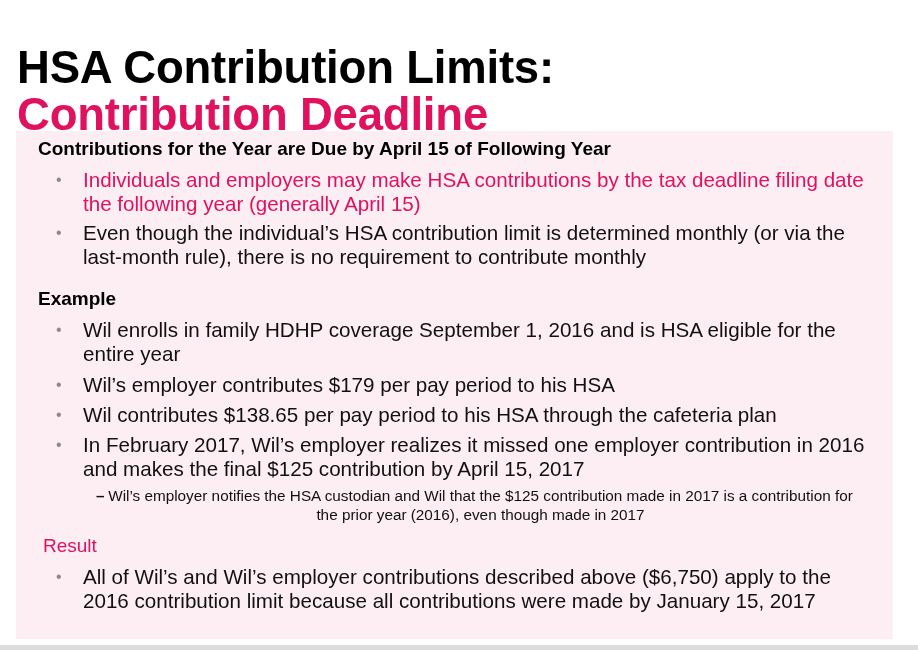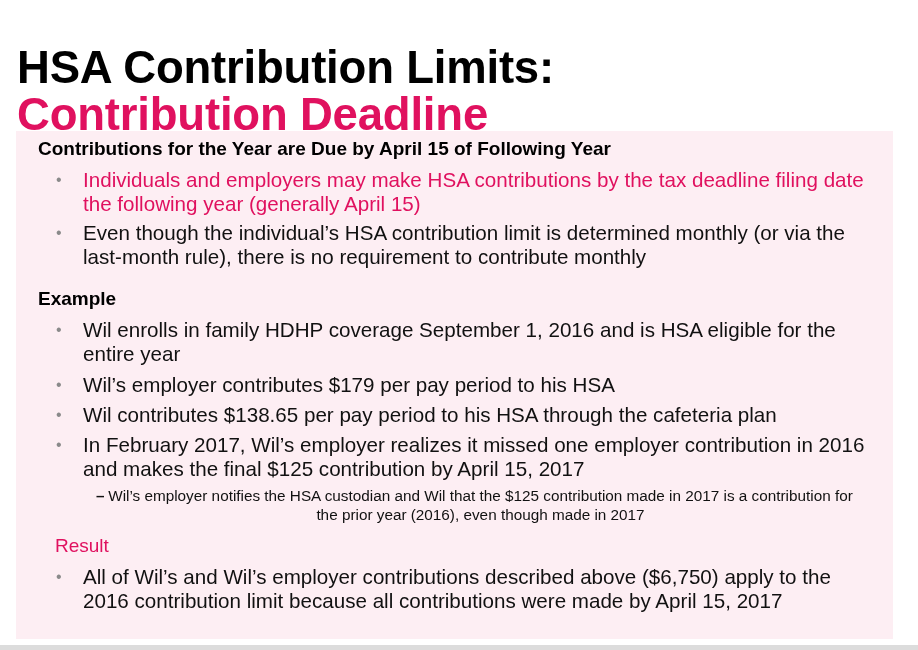--- a/index.html
+++ b/index.html
@@ -36,21 +36,21 @@
     }
     .bullet .txt { display: block; margin-left: 27px; }
     .bullet.pink { color: #e0115f; }
     .sub {
       position: absolute; left: 80px; width: 760px;
       font-size: 15.3px; line-height: 19px; color: #111;
     }
     .sub .dash { position: absolute; left: 0; top: 0; font-weight: bold; }
     .sub .txt { display: block; margin-left: 9px; text-align: center; }
     .result-label {
-      position: absolute; left: 39px;
+      position: absolute; left: 27px;
       font-size: 19px; line-height: 22px; color: #e0115f;
     }
     .bottom-bar {
       position: absolute; left: 0; top: 645px; width: 918px; height: 5px;
       background: #dcdcdc;
     }
   </style>
 </head>
 <body>
 
@@ -99,19 +99,19 @@
 
     <div class="sub" style="top:355px;">
       <span class="dash">–</span>
       <span class="txt">Wil’s employer notifies the HSA custodian and Wil that the $125 contribution made in 2017 is a contribution for the prior year (2016), even though made in 2017</span>
     </div>
 
     <div class="result-label" style="top:404px;">Result</div>
 
     <div class="bullet" style="top:434px;">
       <span class="dot">•</span>
-      <span class="txt">All of Wil’s and Wil’s employer contributions described above ($6,750) apply to the 2016 contribution limit because all contributions were made by April 15, 2017</span>
+      <span class="txt">All of Wil’s and Wil’s employer contributions described above ($6,750) apply to the 2016 contribution limit because all contributions were made by January 15, 2017</span>
     </div>
 
   </div>
 
   <div class="bottom-bar"></div>
 </div>
 
 </body></html>

